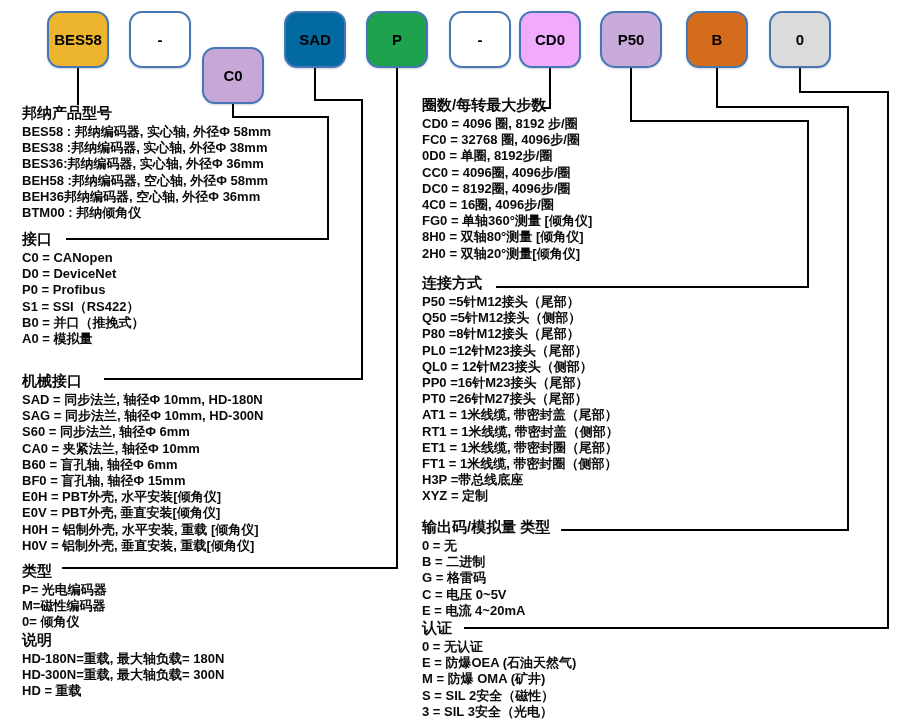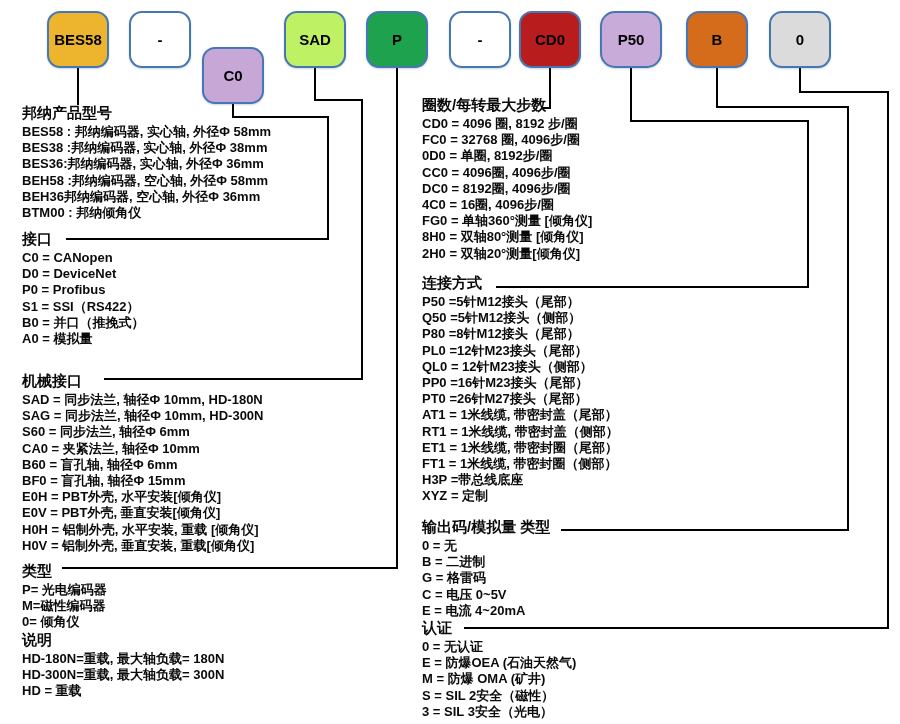--- a/index.html
+++ b/index.html
@@ -43,30 +43,30 @@
 
   <div class="code-box" style="left: 47px; background: rgb(237, 181, 45); border-color: rgb(70, 119, 180);">
       <span>BES58</span>
     </div>
   <div class="code-box" style="left: 129px; background: rgb(255, 255, 255); border-color: rgb(70, 119, 180);">
       <span>-</span>
     </div>
   <div class="code-box" style="left: 202px; background: rgb(198, 167, 214); border-color: rgb(70, 119, 180); margin-top: 36px;">
       <span>C0</span>
     </div>
-  <div class="code-box" style="left: 284px; background: #bef264; border-color: rgb(70, 119, 180);">
+  <div class="code-box" style="left: 284px; background: #0369a1; border-color: rgb(70, 119, 180);">
       <span>SAD</span>
     </div>
   <div class="code-box" style="left: 366px; background: rgb(30, 162, 78); border-color: rgb(70, 119, 180);">
       <span>P</span>
     </div>
   <div class="code-box" style="left: 449px; background: rgb(255, 255, 255); border-color: rgb(70, 119, 180);">
       <span>-</span>
     </div>
-  <div class="code-box" style="left: 519px; background: #b91c1c; border-color: rgb(70, 119, 180);">
+  <div class="code-box" style="left: 519px; background: #f0abfc; border-color: rgb(70, 119, 180);">
       <span>CD0</span>
     </div>
   <div class="code-box" style="left: 600px; background: rgb(201, 171, 217); border-color: rgb(70, 119, 180); border-radius: 15px;">
       <span>P50</span>
     </div>
   <div class="code-box" style="left: 686px; background: rgb(213, 108, 28); border-color: rgb(70, 119, 180);">
       <span>B</span>
     </div>
   <div class="code-box" style="left: 769px; background: rgb(219, 219, 219); border-color: rgb(70, 119, 180);">
       <span>0</span>

